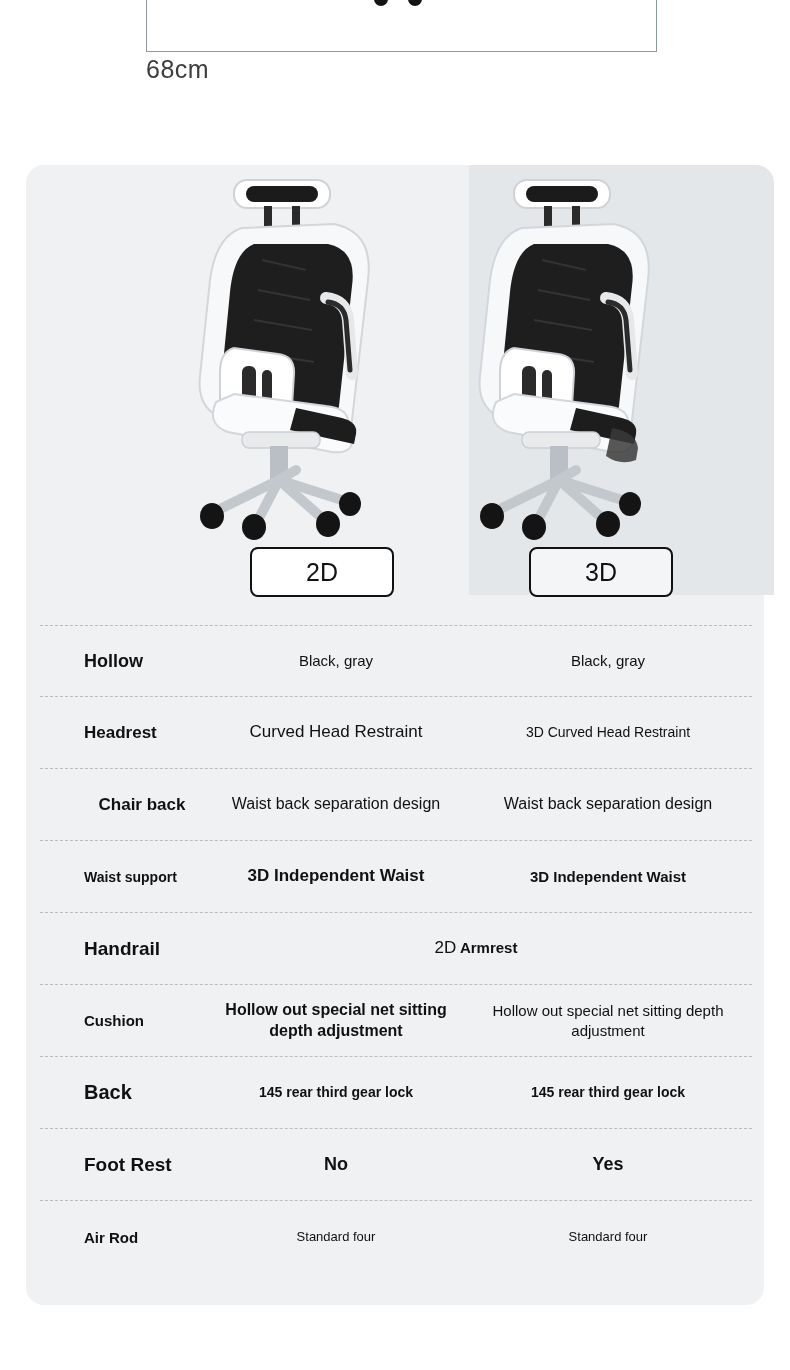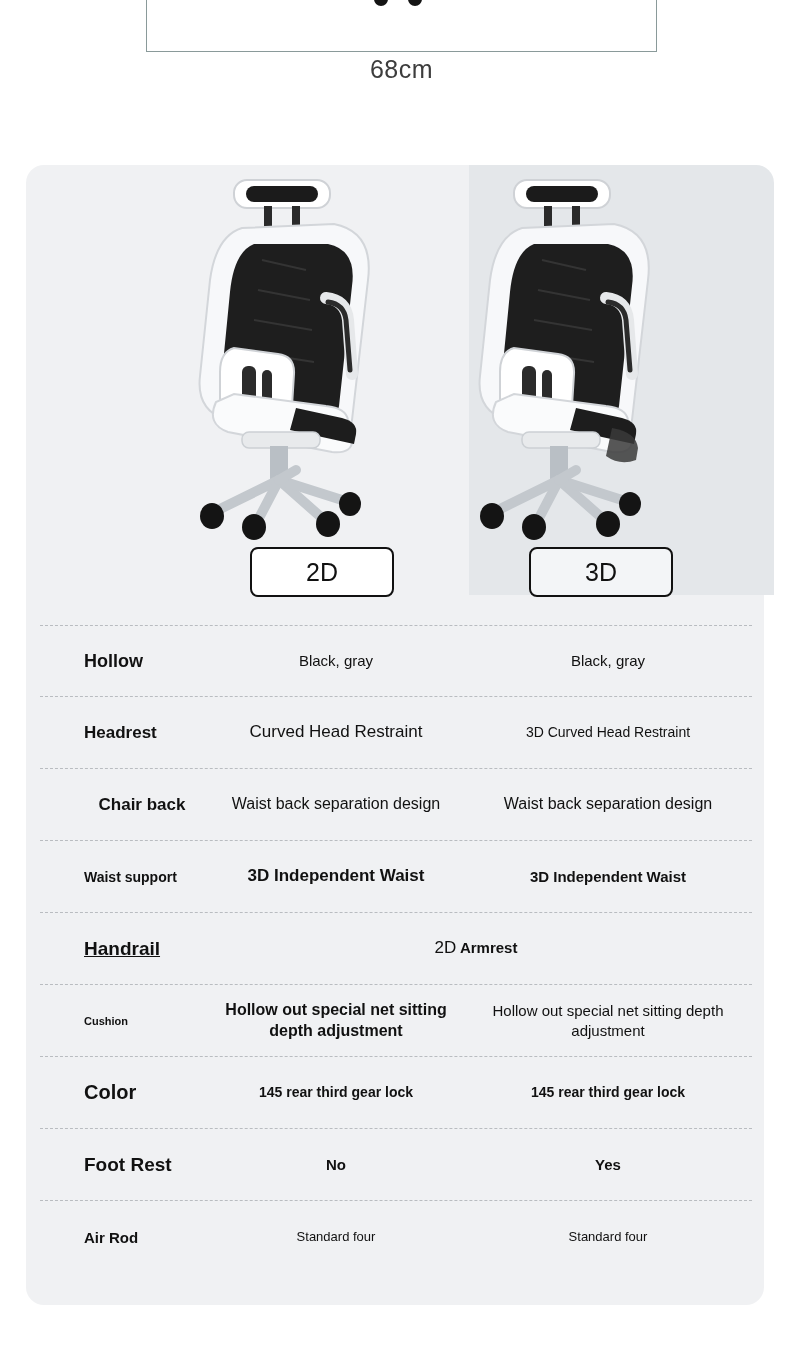--- a/index.html
+++ b/index.html
@@ -43,21 +43,20 @@
     left: 0;
     right: 0;
     height: 1px;
     background: #8a9a9a;
   }
   .dim-label {
     position: absolute;
     top: 55px;
     left: 0;
     right: 0;
-    text-align: center;
     font-size: 25px;
     color: #3d3d3d;
     letter-spacing: 0.5px;
   }
   
   .feet {
     position: absolute;
     left: 368px;
     top: -10px;
     width: 60px;
@@ -176,30 +175,30 @@
   .r-color   .cell-label { font-size: 18px; }
   .r-color   .cell-val   { font-size: 15px; font-weight: normal; }
   .r-headrest .cell-label { font-size: 17px; }
   .r-headrest .cell-val.col1 { font-size: 17px; }
   .r-headrest .cell-val.col2 { font-size: 14px; font-weight: normal; }
   .r-chairback .cell-label { font-size: 17px; text-align: center; }
   .r-chairback .cell-val { font-size: 16px; font-weight: normal; }
   .r-waist .cell-label { font-size: 14px; font-weight: bold; }
   .r-waist .cell-val.col1 { font-size: 17px; font-weight: bold; }
   .r-waist .cell-val.col2 { font-size: 15px; font-weight: bold; }
-  .r-handrail .cell-label { font-size: 19px; text-decoration: underline; }
+  .r-handrail .cell-label { font-size: 19px; }
   .r-handrail .cell-val { font-size: 15px; font-weight: bold; }
   .r-handrail .cell-val .big { font-size: 17px; font-weight: normal; }
-  .r-cushion .cell-label { font-size: 11px; font-weight: bold; }
+  .r-cushion .cell-label { font-size: 15px; font-weight: bold; }
   .r-cushion .cell-val.col1 { font-size: 16px; font-weight: bold; }
   .r-cushion .cell-val.col2 { font-size: 15px; }
   .r-back .cell-label { font-size: 20px; }
   .r-back .cell-val { font-size: 14px; font-weight: bold; }
   .r-foot .cell-label { font-size: 19px; }
-  .r-foot .cell-val { font-size: 15px; font-weight: bold; }
+  .r-foot .cell-val { font-size: 18px; font-weight: bold; }
   .r-air .cell-label { font-size: 15px; }
   .r-air .cell-val { font-size: 13px; font-weight: normal; }
 </style>
 </head>
 <body>
 
 <div class="dimension-band">
   <div class="feet"></div>
   <div class="dim-line-wrap">
     <div class="dim-tick left"></div>
@@ -339,21 +338,21 @@
       </div>
     </div>
 
     <div class="spec-row r-cushion">
       <div class="cell-label">Cushion</div>
       <div class="cell-val col1">Hollow out special net sitting depth adjustment</div>
       <div class="cell-val col2">Hollow out special net sitting depth adjustment</div>
     </div>
 
     <div class="spec-row r-back">
-      <div class="cell-label">Color</div>
+      <div class="cell-label">Back</div>
       <div class="cell-val col1">145 rear third gear lock</div>
       <div class="cell-val col2">145 rear third gear lock</div>
     </div>
 
     <div class="spec-row r-foot">
       <div class="cell-label">Foot Rest</div>
       <div class="cell-val col1">No</div>
       <div class="cell-val col2">Yes</div>
     </div>
 

